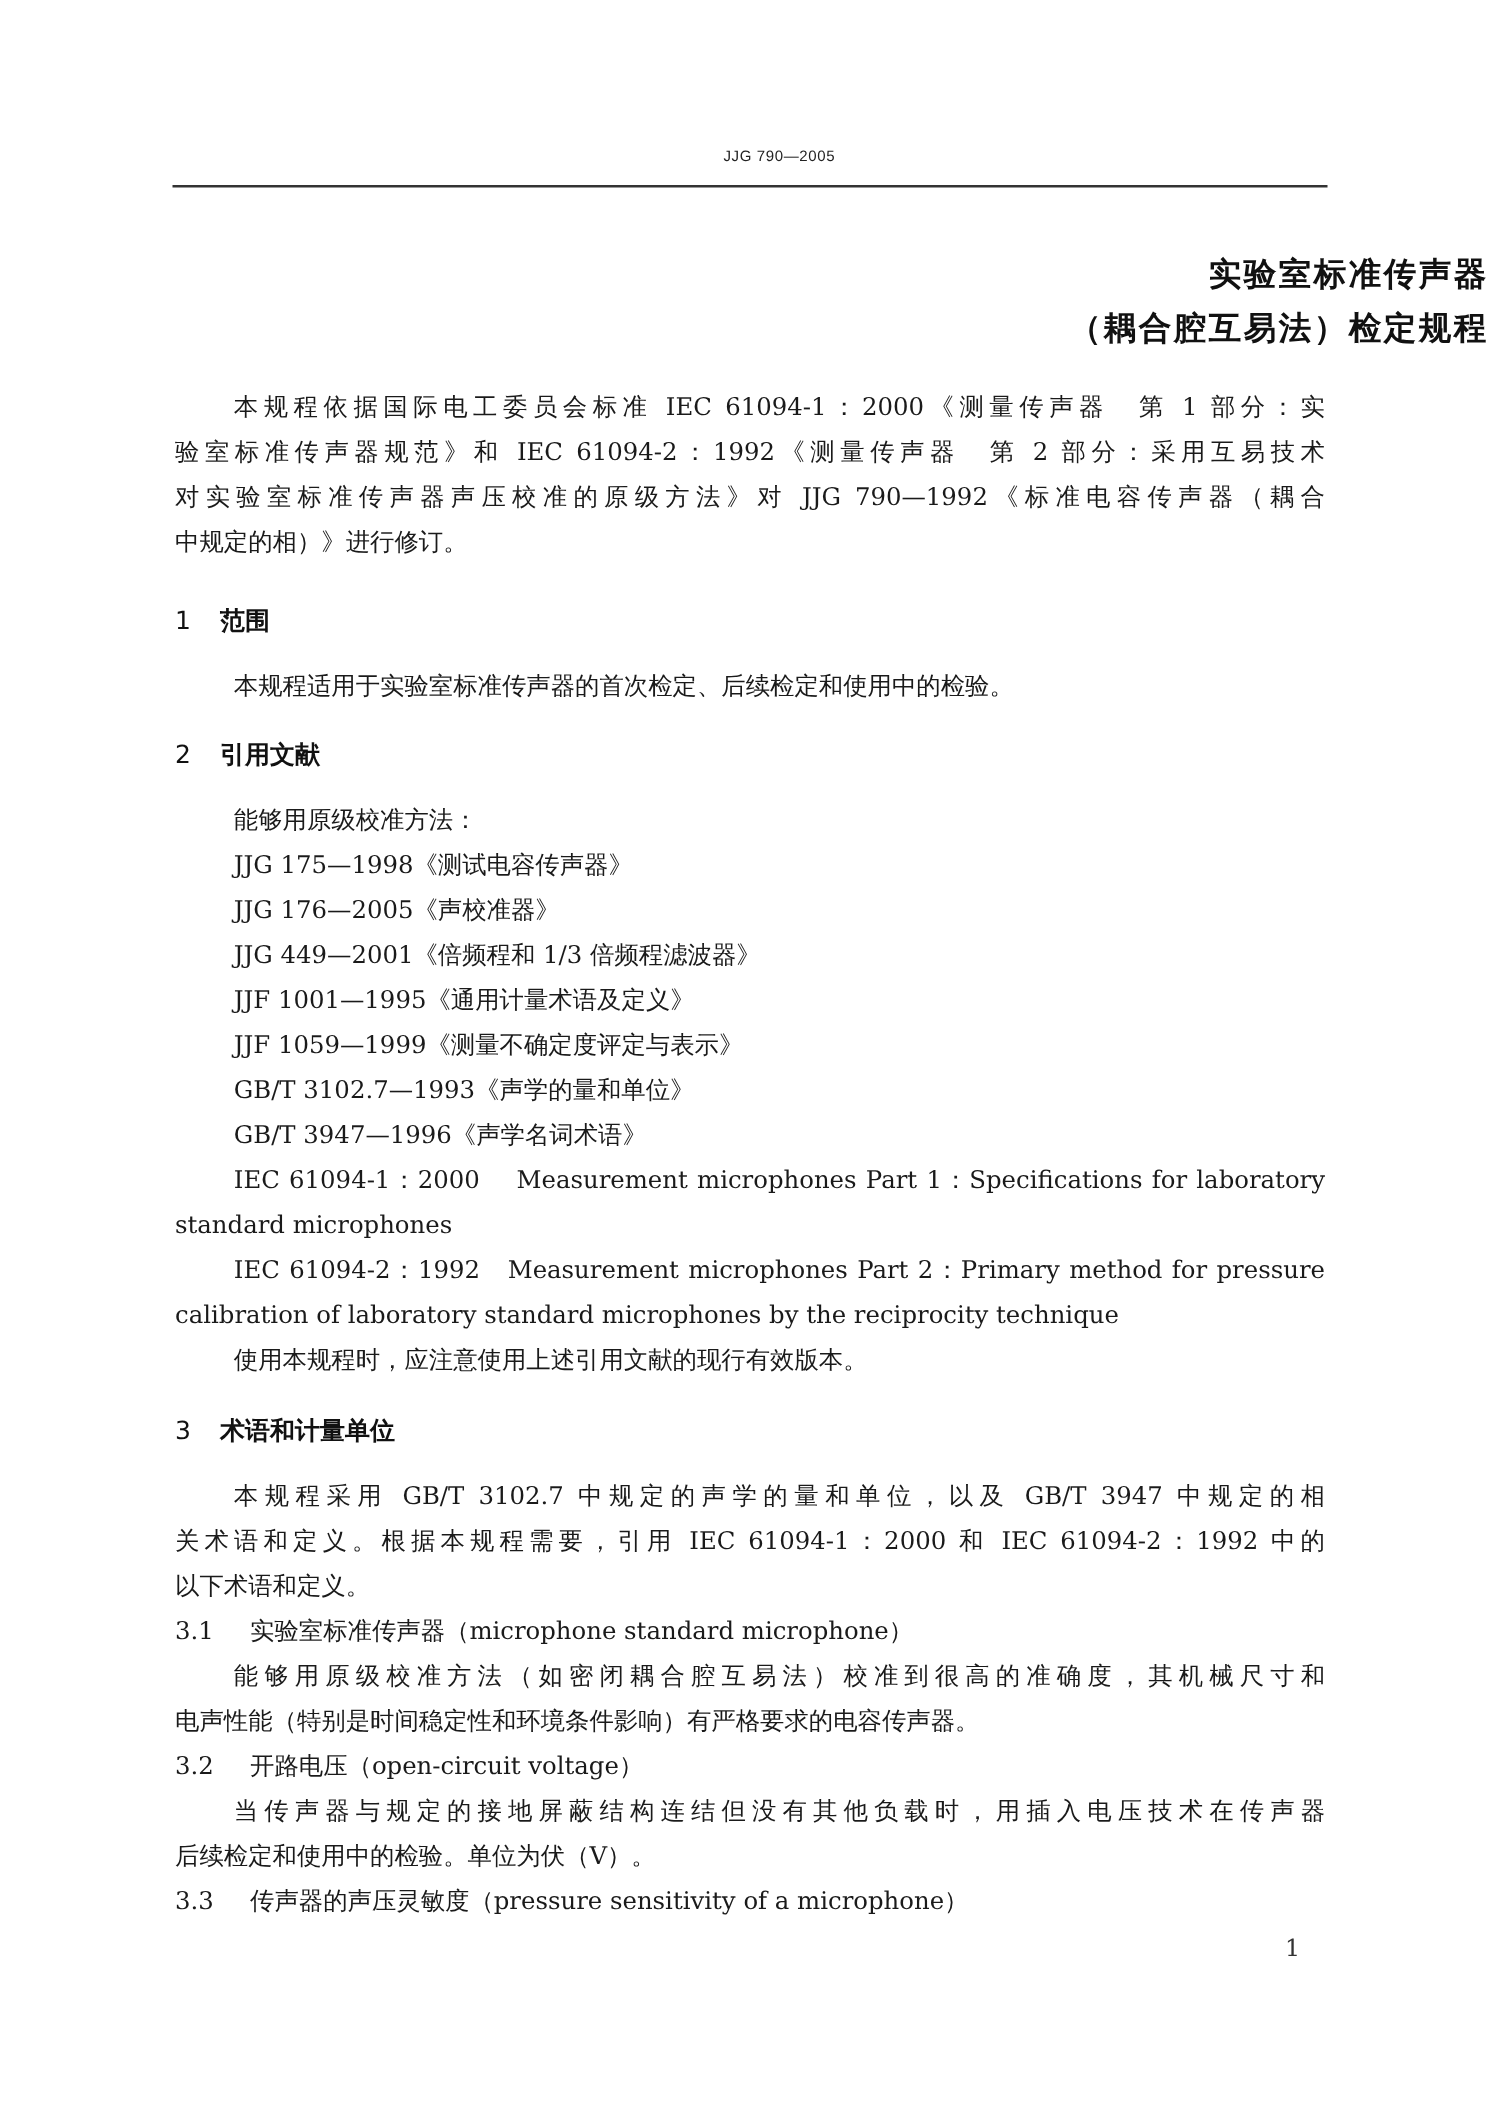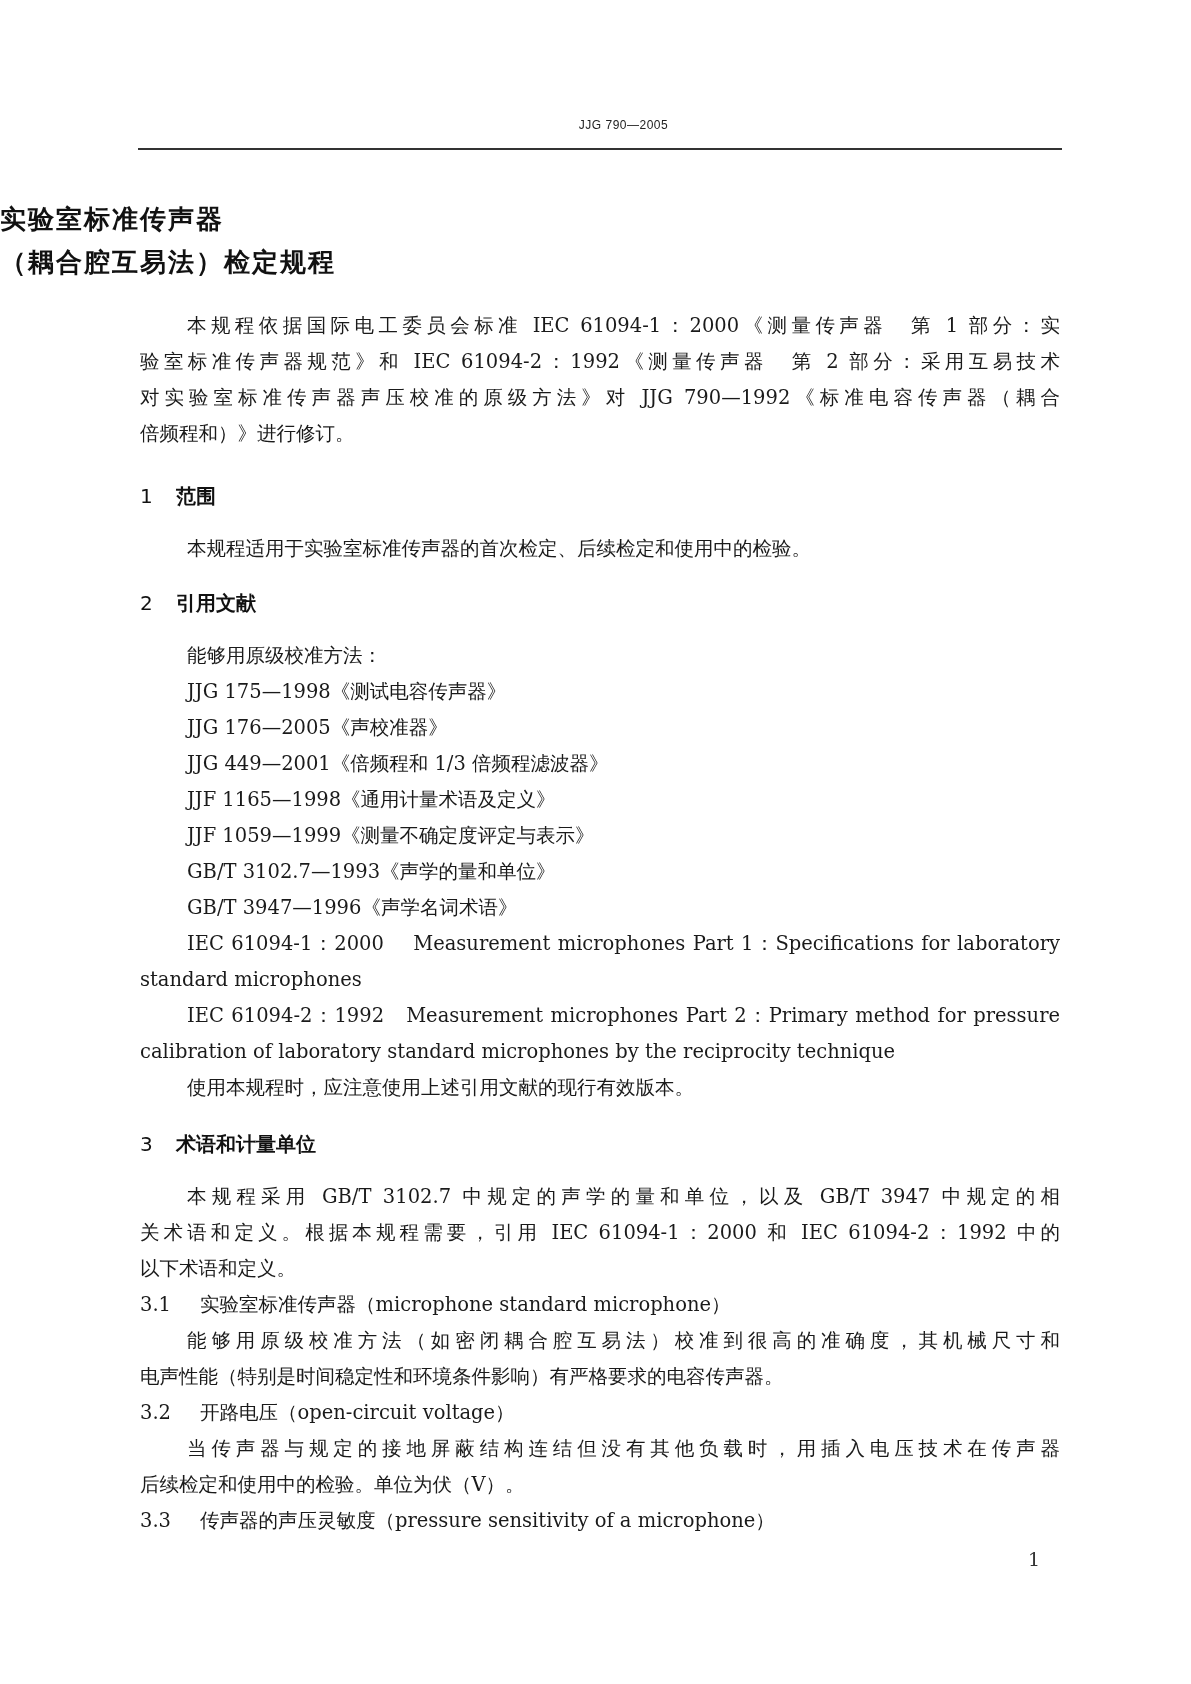--- a/index.html
+++ b/index.html
@@ -1,21 +1,21 @@
 <!DOCTYPE html>
 <html><head>
 <meta charset="utf-8">
 <style>
   html, body { margin: 0; padding: 0; background: #ffffff; }
   body { width: 1191px; height: 1684px; position: relative; overflow: hidden;
          font-family: "DejaVu Serif", "Liberation Serif", serif; color: #1a1a1a; }
   .header { position: absolute; left: 0; width: 1191px; top: 118px; text-align: center;
             font-family: "Liberation Sans", sans-serif; font-size: 12px; letter-spacing: 0.5px; color:#222;margin-left:28px; }
   .rule { position: absolute; left: 138px; width: 924px; top: 148px; height: 2px; background: #333; }
-  .title { position: absolute; left: 0; width: 1191px; text-align: left;
+  .title { position: absolute; left: 0; width: 1191px; text-align: right;
            font-family: "DejaVu Sans", sans-serif; font-weight: bold; font-size: 26px; letter-spacing: 2px; color:#111; }
   .t1 { top: 202px; }
   .t2 { top: 245px; }
   .line { position: absolute; left: 140px; width: 920px; font-size: 19.5px; line-height: 28px;
           white-space: nowrap; color:#1a1a1a; }
   .indent { left: 187px; width: 873px; }
   .just { text-align: justify; text-align-last: justify; }
   .heading { position: absolute; left: 140px; font-family: "DejaVu Sans", sans-serif;
              font-weight: bold; font-size: 20px; color:#111; }
   .heading .num { display: inline-block; width: 36px; font-weight: normal; }
@@ -30,37 +30,37 @@
   <div class="rule"></div>
 </div>
 
 <div class="title t1">实验室标准传声器</div>
 <div class="title t2">（耦合腔互易法）检定规程</div>
 
 <div>
   <div class="line indent just" style="top:312px">本规程依据国际电工委员会标准 IEC 61094-1：2000《测量传声器　第 1 部分：实</div>
   <div class="line just" style="top:348px">验室标准传声器规范》和 IEC 61094-2：1992《测量传声器　第 2 部分：采用互易技术</div>
   <div class="line just" style="top:384px">对实验室标准传声器声压校准的原级方法》对 JJG 790—1992《标准电容传声器（耦合</div>
-  <div class="line" style="top:420px">倍频程和）》进行修订。</div>
+  <div class="line" style="top:420px">中规定的相）》进行修订。</div>
 </div>
 
 <div class="heading" style="top:483px">
   <span class="num">1</span><span>范围</span>
 </div>
 <div class="line indent" style="top:535px">本规程适用于实验室标准传声器的首次检定、后续检定和使用中的检验。</div>
 
 <div class="heading" style="top:590px">
   <span class="num">2</span><span>引用文献</span>
 </div>
 <div>
   <div class="line indent" style="top:642px">能够用原级校准方法：</div>
   <div class="line indent" style="top:678px">JJG 175—1998《测试电容传声器》</div>
   <div class="line indent" style="top:714px">JJG 176—2005《声校准器》</div>
   <div class="line indent" style="top:750px">JJG 449—2001《倍频程和 1/3 倍频程滤波器》</div>
-  <div class="line indent" style="top:786px">JJF 1165—1998《通用计量术语及定义》</div>
+  <div class="line indent" style="top:786px">JJF 1001—1995《通用计量术语及定义》</div>
   <div class="line indent" style="top:822px">JJF 1059—1999《测量不确定度评定与表示》</div>
   <div class="line indent" style="top:858px">GB/T 3102.7—1993《声学的量和单位》</div>
   <div class="line indent" style="top:894px">GB/T 3947—1996《声学名词术语》</div>
   <div class="line indent just" style="top:930px">IEC 61094-1：2000　 Measurement microphones Part 1：Specifications for laboratory</div>
   <div class="line" style="top:966px">standard microphones</div>
   <div class="line indent just" style="top:1002px">IEC 61094-2：1992　Measurement microphones Part 2：Primary method for pressure</div>
   <div class="line" style="top:1038px">calibration of laboratory standard microphones by the reciprocity technique</div>
   <div class="line indent" style="top:1074px">使用本规程时，应注意使用上述引用文献的现行有效版本。</div>
 </div>
 

